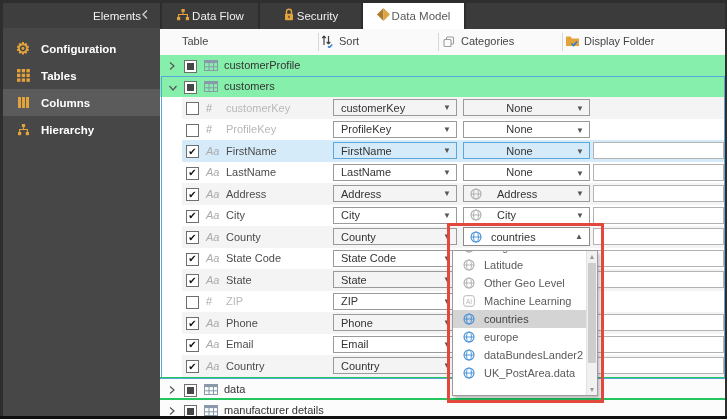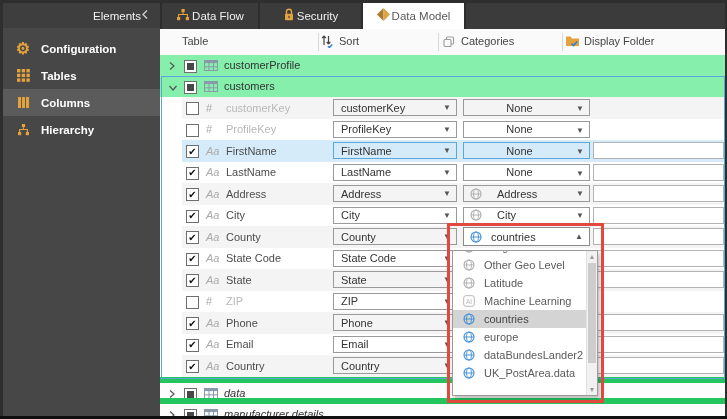--- a/index.html
+++ b/index.html
@@ -23,21 +23,21 @@
   .tab.active{background:#fff;color:#5a5a5a;}
   .tab-fill{flex:1;background:#3b3b3b;height:27px;}
   
   .grid{position:absolute;left:160px;top:29px;width:565px;height:388px;background:#fff;z-index:1;}
   .gridhead{position:absolute;left:0;top:0;width:565px;height:26px;background:#fafafa;
        border-bottom:1px solid #a3a3a3;font-size:11px;color:#454545;}
   .gh-label{position:absolute;top:6px;}
   .gh-sep{position:absolute;top:4px;width:1px;height:18px;background:#d8d8d8;}
   .trow{position:absolute;left:0;width:565px;height:21px;display:flex;align-items:center;
        font-size:11px;color:#333;background:#86efac;}
-  .trow.bottom{border-top:6px solid #22c55e;background:#fcfcfc;font-style:italic;}
+  .trow.bottom{border-top:2px solid #22c55e;background:#fcfcfc;}
   .chev{position:absolute;left:8px;width:10px;height:10px;}
   .cb{position:absolute;width:11px;height:11px;border:1px solid #6e6e6e;background:#fff;
       display:flex;align-items:center;justify-content:center;}
   .cb .part{width:7px;height:7px;background:#474747;}
   .cb .chk{font-size:10px;line-height:10px;color:#111;}
   .tbl-ico{position:absolute;left:44px;top:5px;}
   .trow .cb{left:24px;top:5px;} .trow .chev{top:6px;}
   .trow .tname{position:absolute;left:64px;top:4px;}
   .frow{position:absolute;left:0;width:565px;height:21.5px;font-size:11px;}
   .frow .bg{position:absolute;left:22px;right:0;top:0;bottom:0;}
@@ -532,33 +532,33 @@
           <div class="dd-item">
             <span class="gico">
               <span style="display: inline-flex;">
                 <svg width="12" height="12" viewBox="0 0 12 12">
                   <circle cx="6" cy="6" r="5" fill="none" stroke="#adadad" stroke-width="1.1"></circle>
                   <ellipse cx="6" cy="6" rx="2.4" ry="5" fill="none" stroke="#adadad" stroke-width="0.9"></ellipse>
                   <line x1="1" y1="6" x2="11" y2="6" stroke="#adadad" stroke-width="0.9"></line>
                 </svg>
               </span>
             </span>
-            <span>Other Geo Level</span>
+            <span>Latitude</span>
           </div>
           <div class="dd-item">
             <span class="gico">
               <span style="display: inline-flex;">
                 <svg width="12" height="12" viewBox="0 0 12 12">
                   <circle cx="6" cy="6" r="5" fill="none" stroke="#adadad" stroke-width="1.1"></circle>
                   <ellipse cx="6" cy="6" rx="2.4" ry="5" fill="none" stroke="#adadad" stroke-width="0.9"></ellipse>
                   <line x1="1" y1="6" x2="11" y2="6" stroke="#adadad" stroke-width="0.9"></line>
                 </svg>
               </span>
             </span>
-            <span>Latitude</span>
+            <span>Other Geo Level</span>
           </div>
           <div class="dd-item">
             <span class="gico">
               <span style="display: inline-flex;">
                 <svg width="12" height="12" viewBox="0 0 12 12">
                   <rect x="0.7" y="0.7" width="10.6" height="10.6" rx="2.2" fill="none" stroke="#b8b8b8" stroke-width="1"></rect>
                   <text x="6" y="8.6" font-size="6.5" text-anchor="middle" fill="#b8b8b8" font-family="Liberation Sans,sans-serif">AI</text>
                 </svg>
               </span>
             </span>

